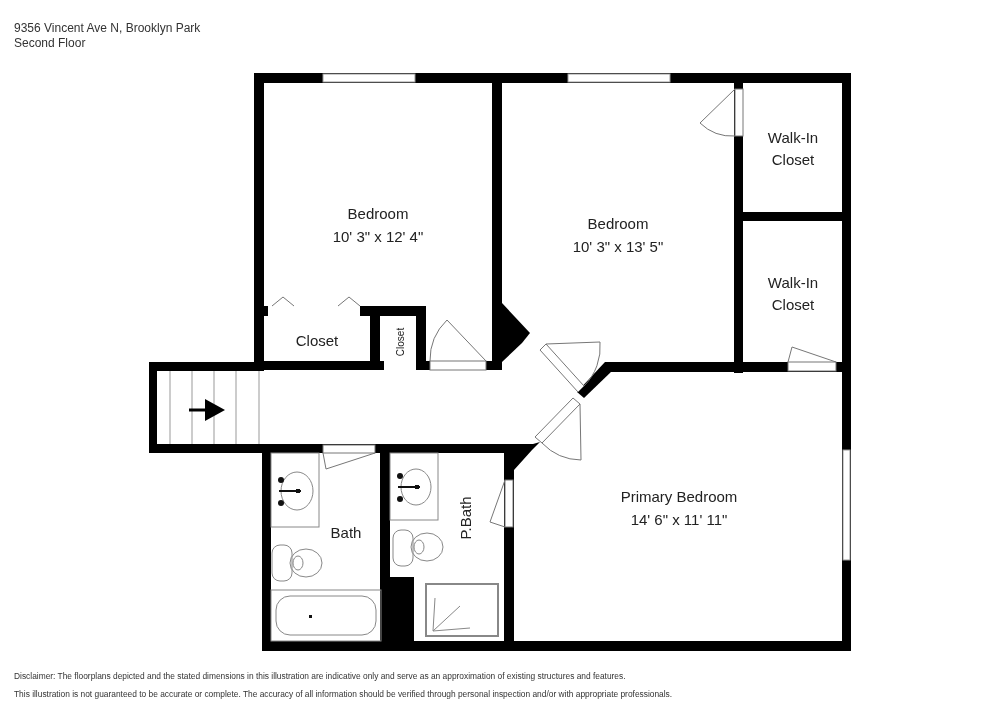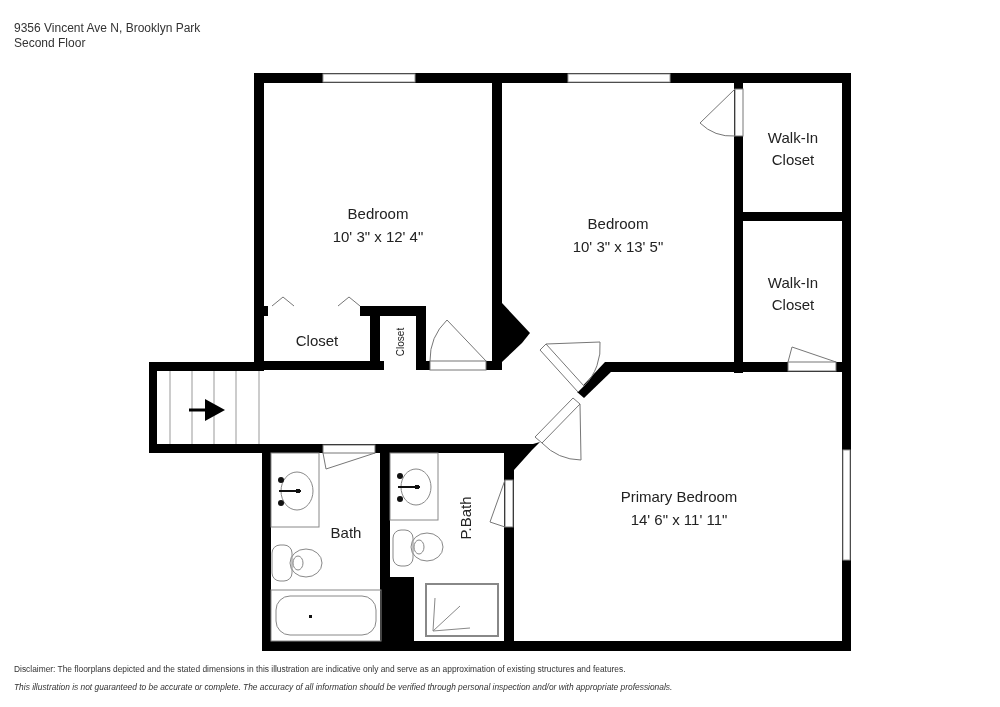--- a/index.html
+++ b/index.html
@@ -1,18 +1,18 @@
 <!DOCTYPE html>
 <html><head>
 <meta charset="utf-8">
 <style>
   html, body { margin: 0; padding: 0; background: #ffffff; }
   body { width: 1000px; height: 707px; position: relative; overflow: hidden; font-family: "Liberation Sans", sans-serif; color: #222; }
   .hdr { position: absolute; left: 14px; font-size: 12px; color: #333; }
-  .disc { position: absolute; left: 14px; font-size: 8.4px; color: #333; white-space: nowrap; }
+  .disc { position: absolute; left: 14px; font-size: 8.4px; color: #333; white-space: nowrap; margin-top: 7px; }
   svg { position: absolute; left: 0; top: 0; }
   .lbl { font-family: "Liberation Sans", sans-serif; fill: #222; }
 </style>
 </head>
 <body>
 
 <div class="hdr" style="top:21px;">9356 Vincent Ave N, Brooklyn Park</div>
 <div class="hdr" style="top:36px;">Second Floor</div>
 
 <svg width="1000" height="707" viewBox="0 0 1000 707">
@@ -158,13 +158,13 @@
   <text class="lbl" x="0" y="0" font-size="10" text-anchor="middle" transform="translate(404,342) rotate(-90)">Closet</text>
 
   <text class="lbl" x="346" y="538" font-size="15" text-anchor="middle">Bath</text>
   <text class="lbl" x="0" y="0" font-size="15" text-anchor="middle" transform="translate(471,518) rotate(-90)">P.Bath</text>
 
   <text class="lbl" x="679" y="502" font-size="15" text-anchor="middle">Primary Bedroom</text>
   <text class="lbl" x="679" y="525" font-size="15" text-anchor="middle">14' 6" x 11' 11"</text>
 </svg>
 
 <div class="disc" style="top:664px;">Disclaimer: The floorplans depicted and the stated dimensions in this illustration are indicative only and serve as an approximation of existing structures and features.</div>
-<div class="disc" style="top:682px;font-style:italic;">This illustration is not guaranteed to be accurate or complete. The accuracy of all information should be verified through personal inspection and/or with appropriate professionals.</div>
+<div class="disc" style="top:682px;">This illustration is not guaranteed to be accurate or complete. The accuracy of all information should be verified through personal inspection and/or with appropriate professionals.</div>
 
 </body></html>

